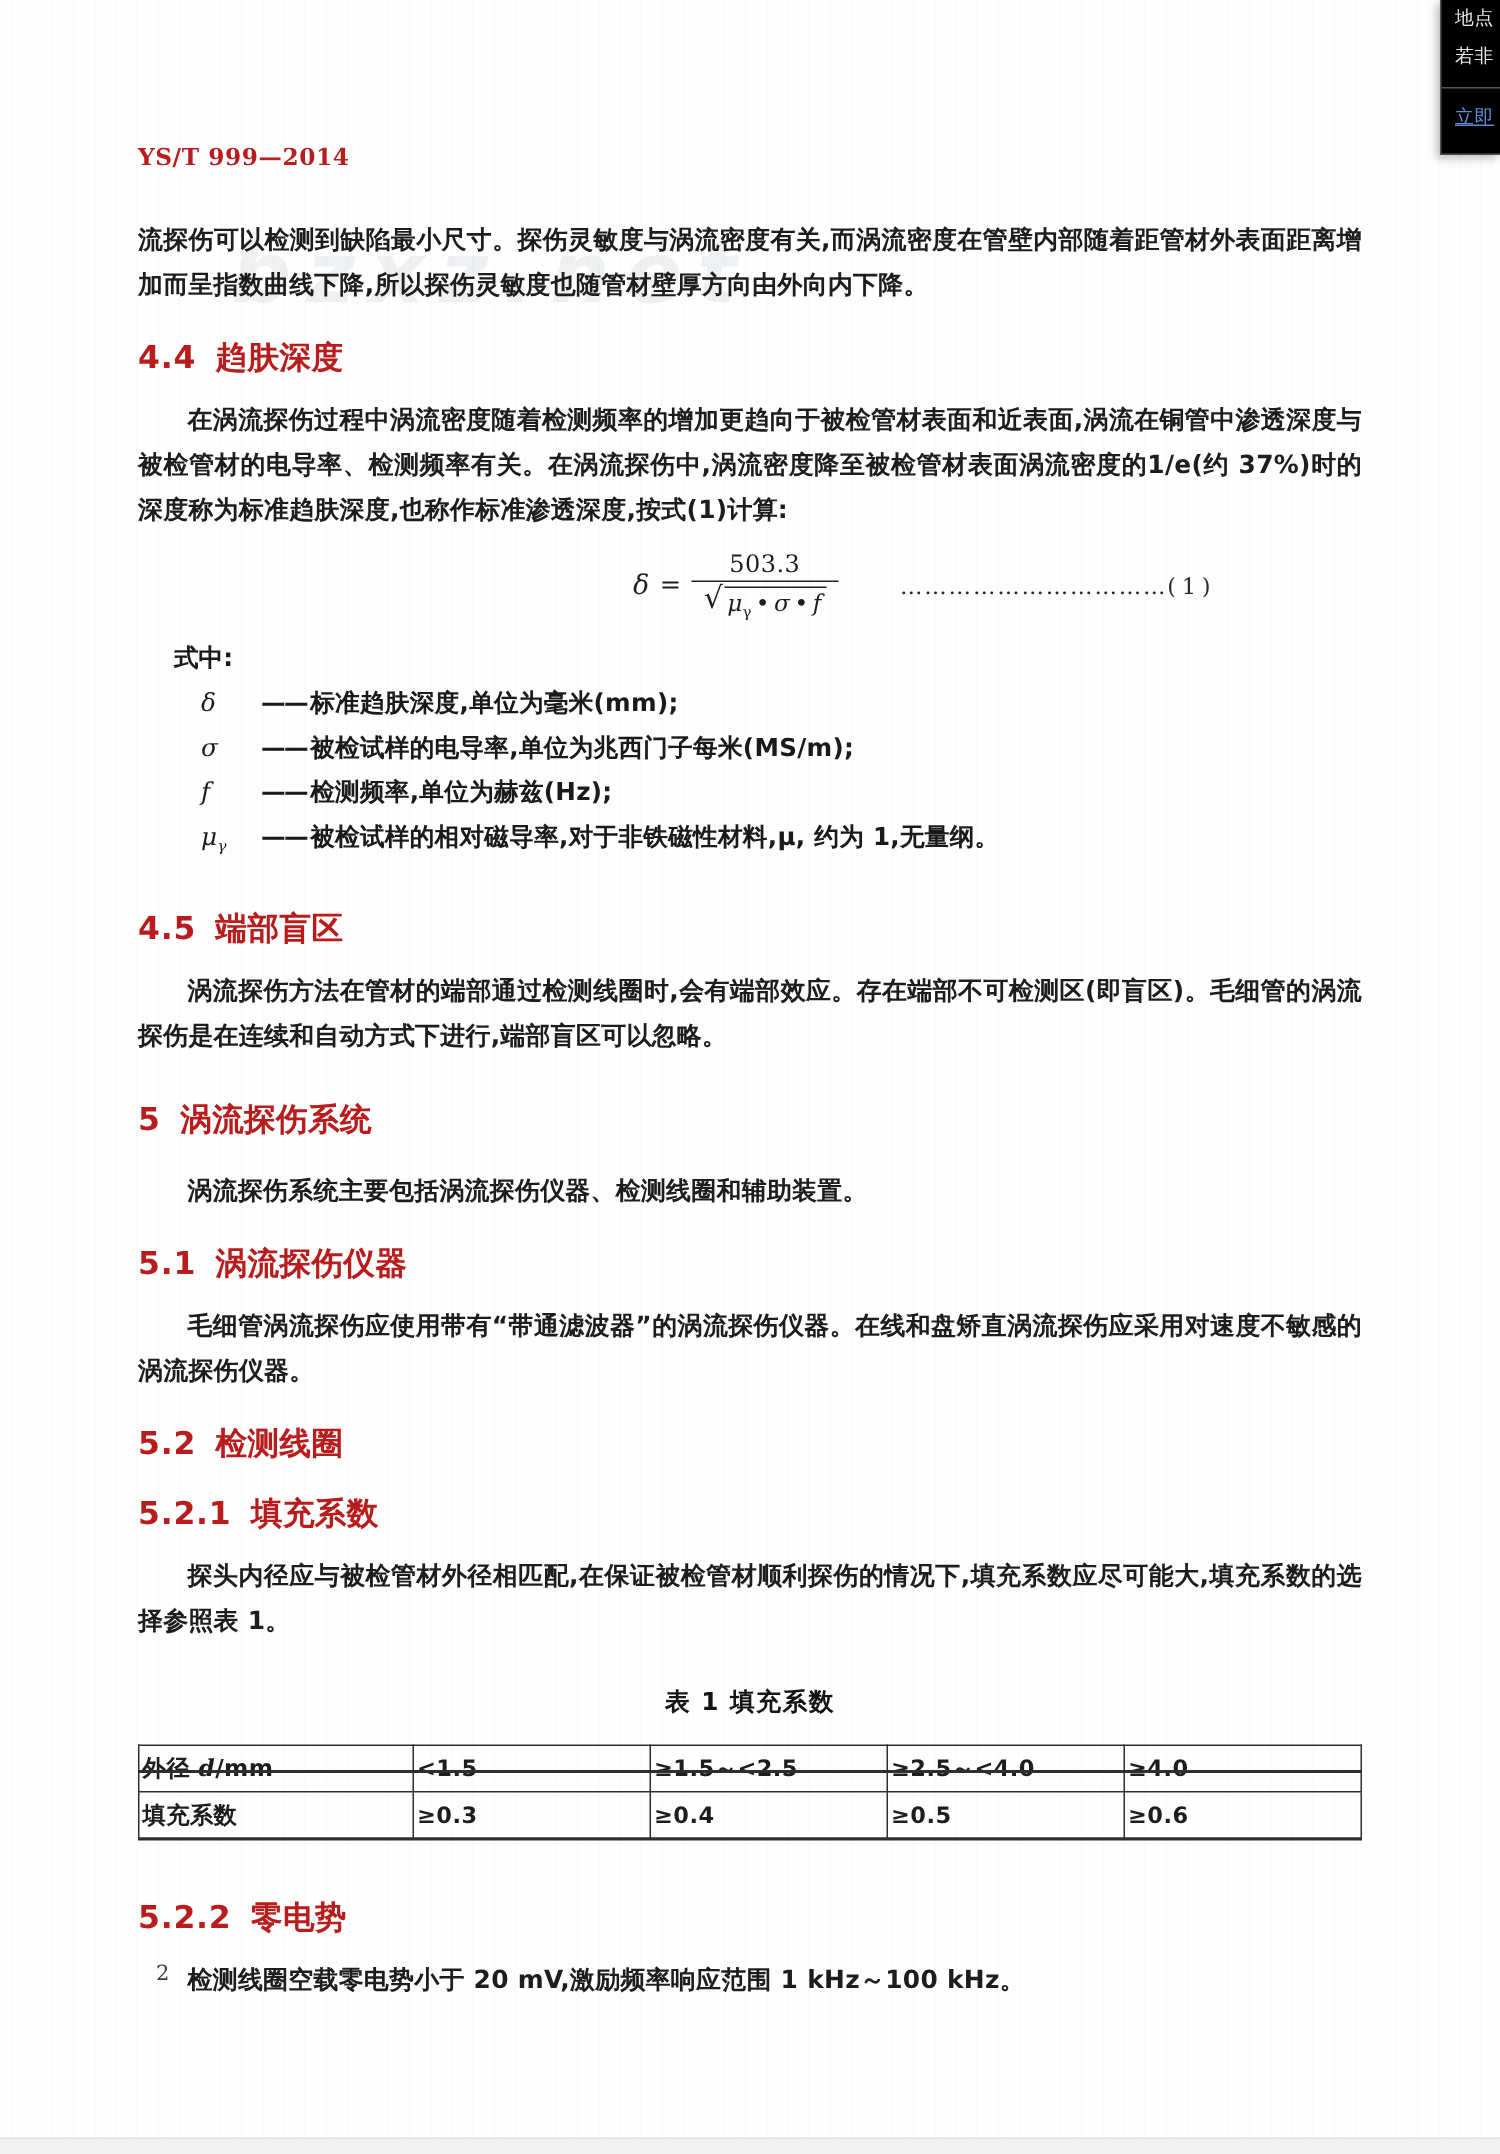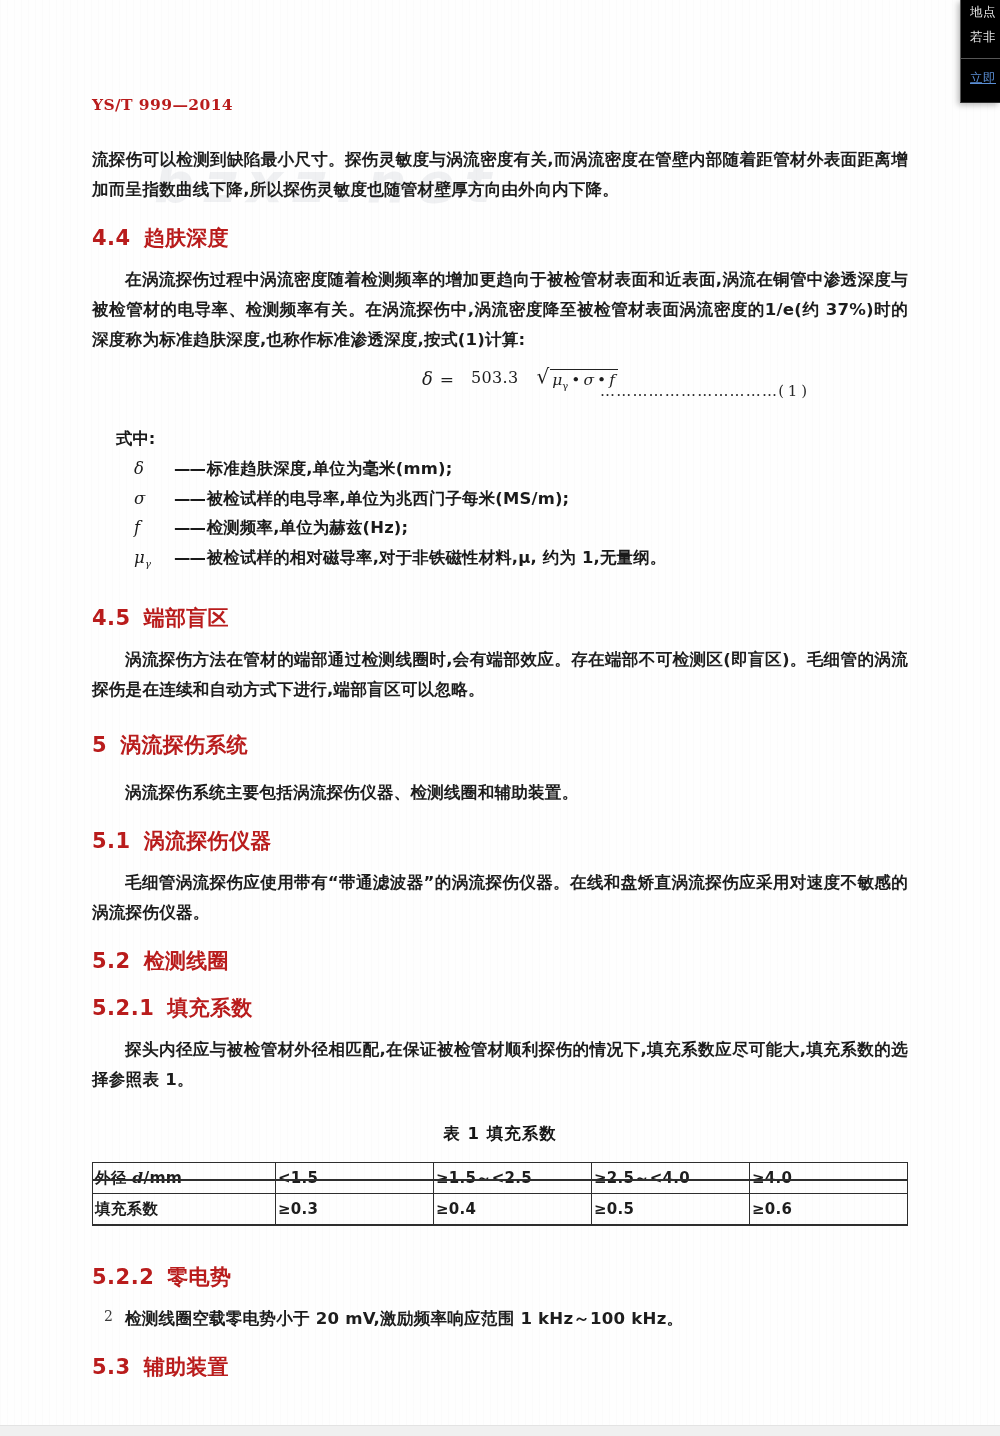--- a/index.html
+++ b/index.html
@@ -114,21 +114,21 @@
     left: 330px;
     top: 2px;
     display: flex;
     align-items: center;
     font-family: "DejaVu Serif", "Liberation Serif", serif;
     font-size: 17px;
     color: #1d1d1d;
   }
   .f-delta { font-style: italic; font-size: 18px; margin-right: 7px; }
   .f-eq { margin-right: 7px; }
-  .frac { display: inline-flex; flex-direction: row; align-items: center; }
+  .frac { display: inline-flex; flex-direction: column; align-items: center; }
   .frac .numer {
     font-size: 16px;
     padding: 0 10px 2px 10px;
     letter-spacing: 0.3px;
   }
   .frac .bar {
     width: 100%;
     height: 1.3px;
     background: #222;
   }
@@ -416,23 +416,20 @@
     <div style="height:38px"></div>
 
     <p class="sec">
       <span class="num">5.2.2</span><span>零电势</span>
     </p>
     <div class="spacer-sm"></div>
     <p class="para indent">检测线圈空载零电势小于 20 mV,激励频率响应范围 1 kHz～100 kHz。</p>
 
     <div class="spacer-md"></div>
 
-    <p class="sec">
-      <span class="num">5.3</span><span>辅助装置</span>
-    </p>
     <div class="spacer-sm"></div>
 
   </div>
 
   <div class="pageno">2</div>
 
 </div>
 
 <div id="bottom-edge"></div>
 

